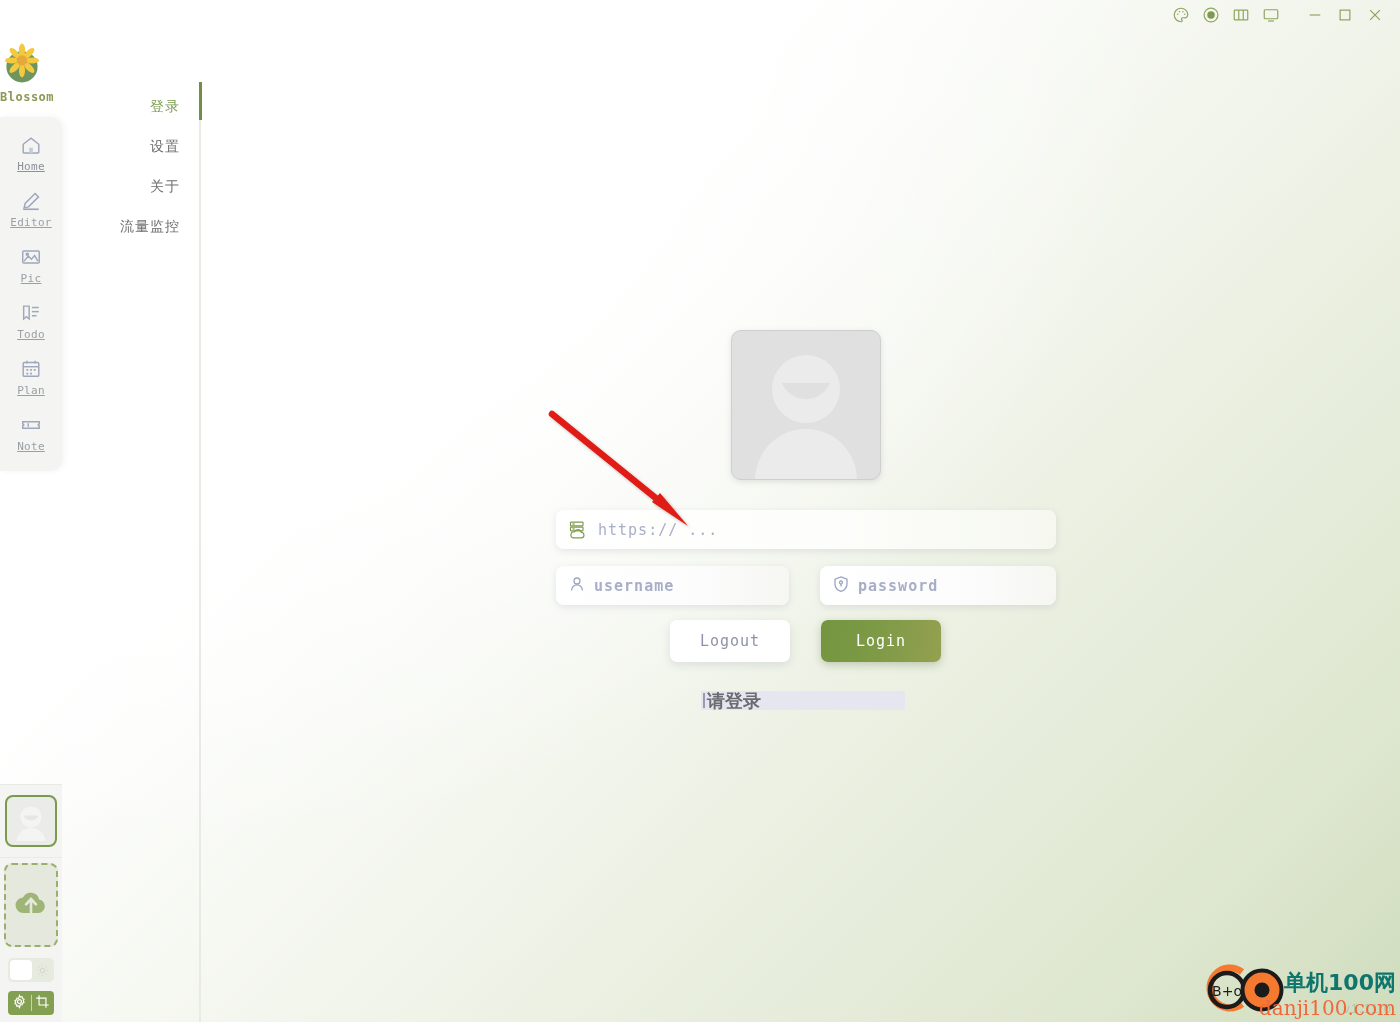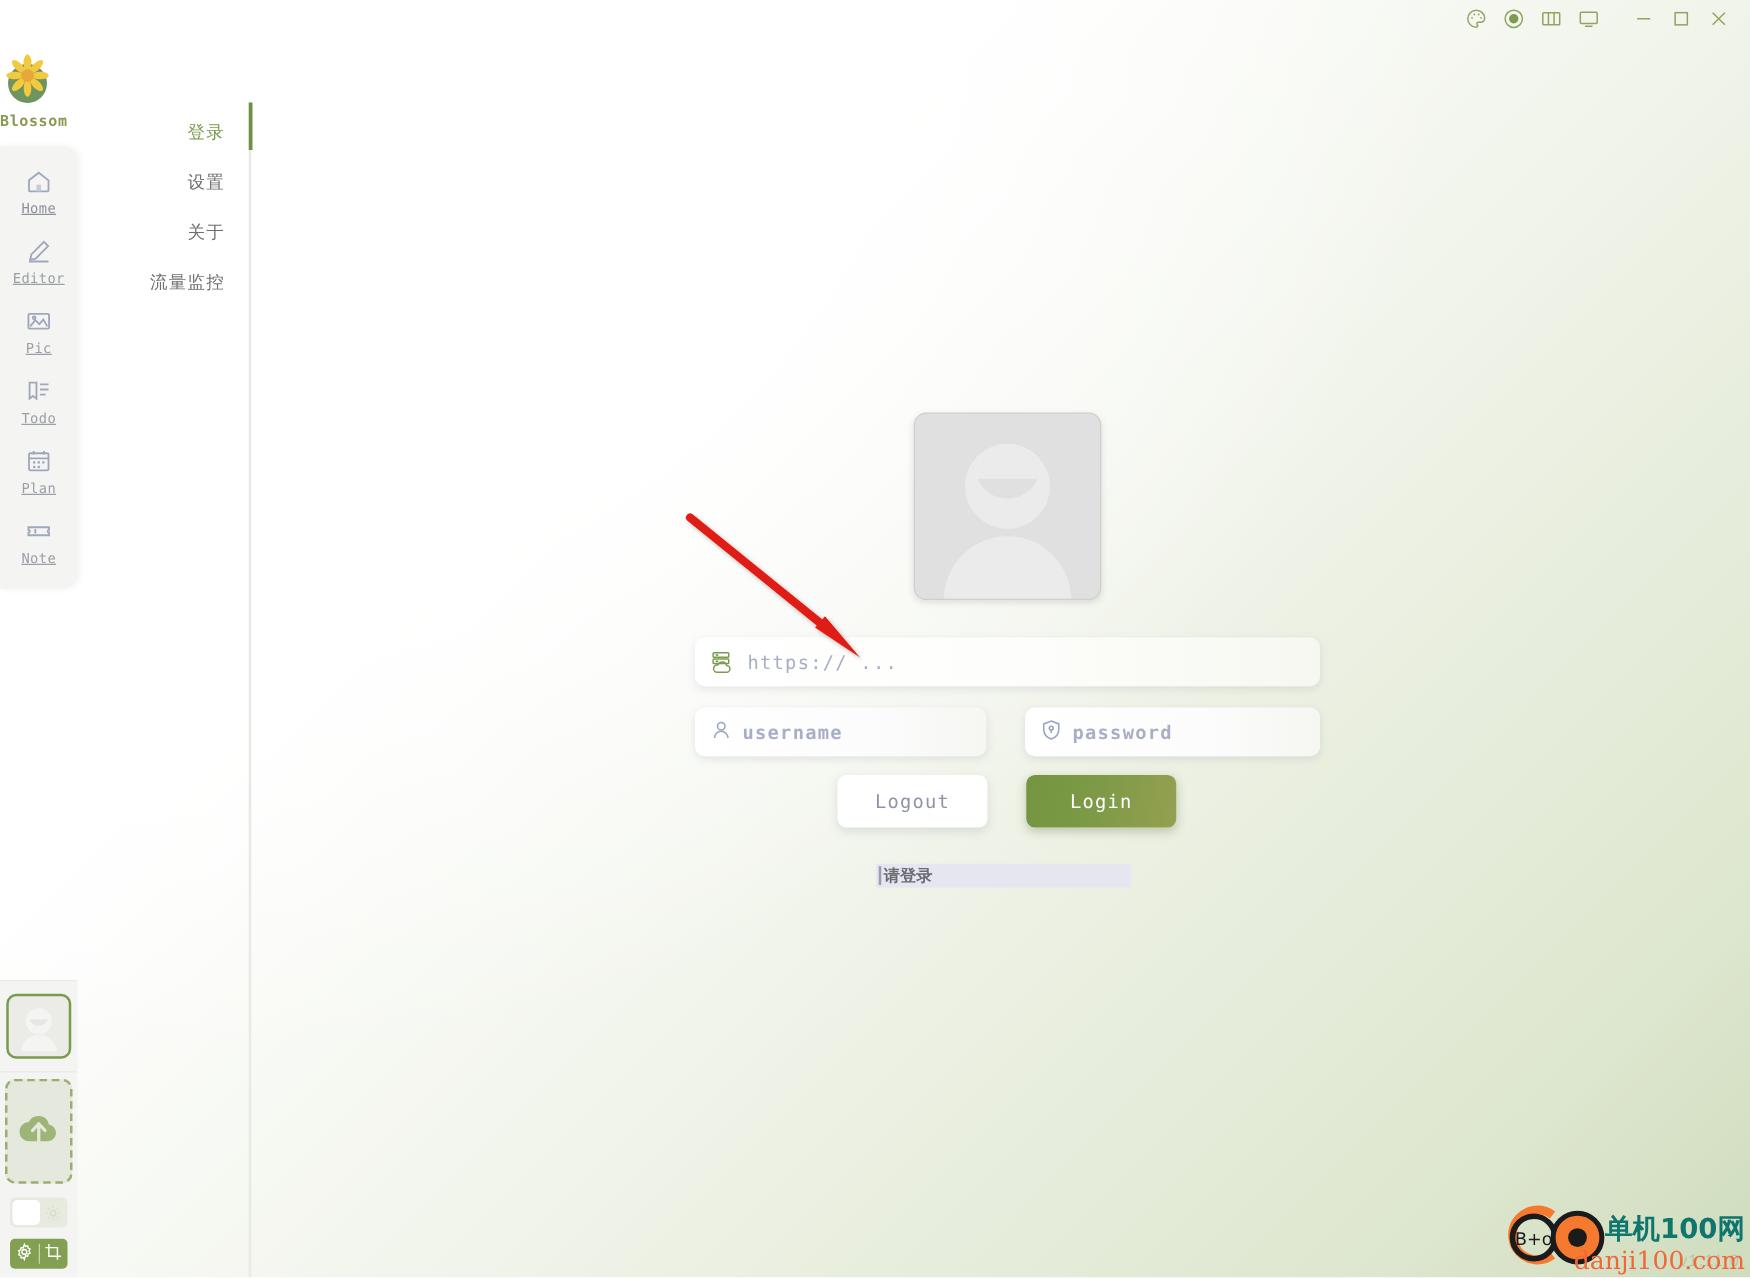--- a/index.html
+++ b/index.html
@@ -283,21 +283,21 @@
     left: 502px; top: 691px;
     width: 204px; height: 19px;
     background: #e5e6f0;
     display: flex; align-items: center;
   }
   #status-caret {
     width: 2px; height: 15px; background: #9a9ab0; margin-left: 2px;
   }
   #status-text {
     font-family: "DejaVu Sans", "Liberation Sans", sans-serif;
-    font-size: 13px;
+    font-size: 18px;
     color: #6b6b70;
     margin-left: 2px;
     font-weight: bold;
   }
   #trial-link {
     position: absolute;
     left: 0; top: 750px;
     width: 1201px;
     text-align: center;
     font-family: "DejaVu Sans", "Liberation Sans", sans-serif;

